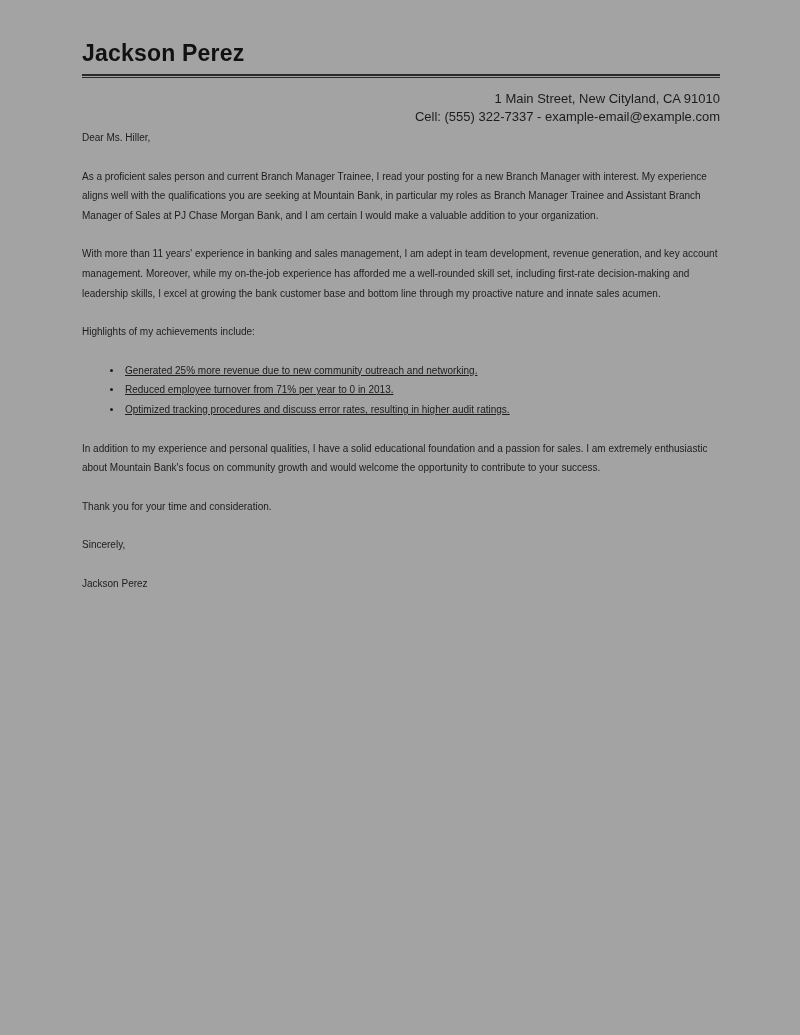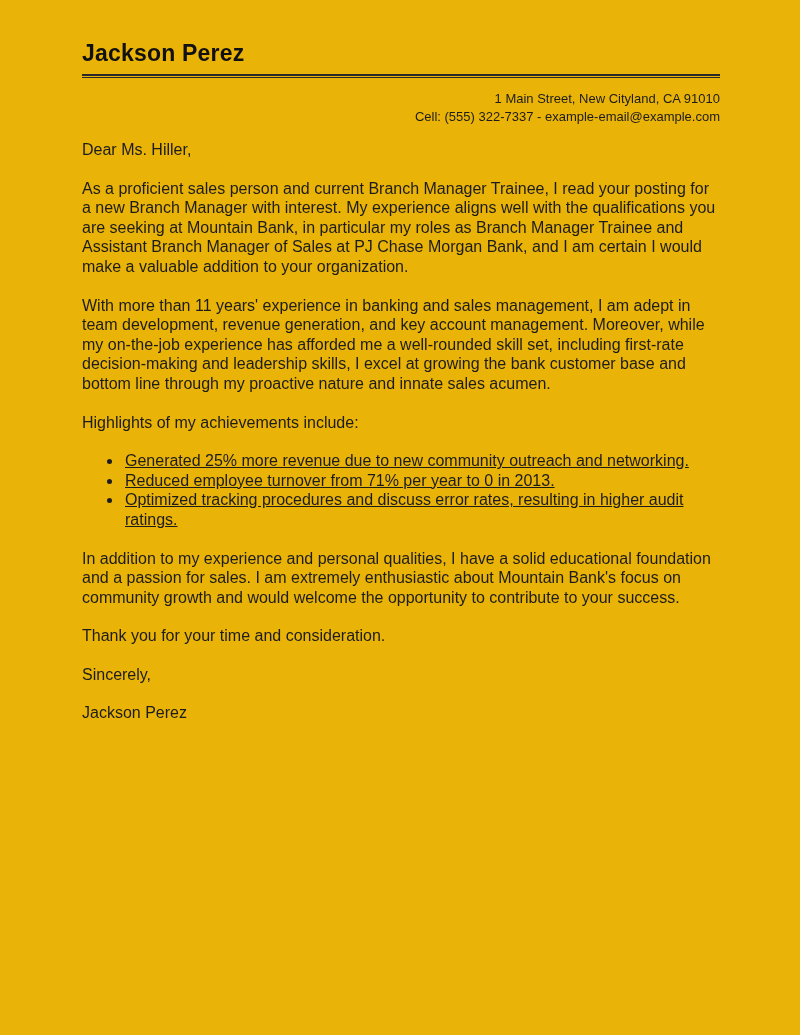--- a/index.html
+++ b/index.html
@@ -1,20 +1,20 @@
 <!DOCTYPE html>
 <html><head>
 <meta charset="utf-8">
 <style>
   * { box-sizing: border-box; }
   html, body { margin: 0; padding: 0; background: #ffffff; }
   .page {
     width: 800px;
     height: 1035px;
-    background: #eab308;
+    background: #a3a3a3;
     padding: 40px 80px 0 82px;
     font-family: "Liberation Sans", sans-serif;
     color: #1c1c1c;
   }
   .sender-name {
     font-size: 23px;
     font-weight: bold;
     margin: 0 0 7px 0;
     letter-spacing: 0.2px;
     color: #111;
@@ -23,24 +23,24 @@
     height: 4px;
     border-top: 2px solid #2a2a2a;
     border-bottom: 1px solid #2a2a2a;
     margin: 0 0 12px 0;
   }
   .contact-block {
     text-align: right;
     font-size: 13px;
     line-height: 18px;
     color: #1c1c1c;
-    margin-bottom: 14px;
+    margin-bottom: 2px;
   }
   .letter-body {
-    font-size: 16px;
+    font-size: 10px;
     line-height: 19.6px;
   }
   .letter-body p {
     margin: 0 0 19px 0;
   }
   .highlights-list {
     margin: 0 0 19px 0;
     padding-left: 41px;
     text-decoration: underline;
   }

